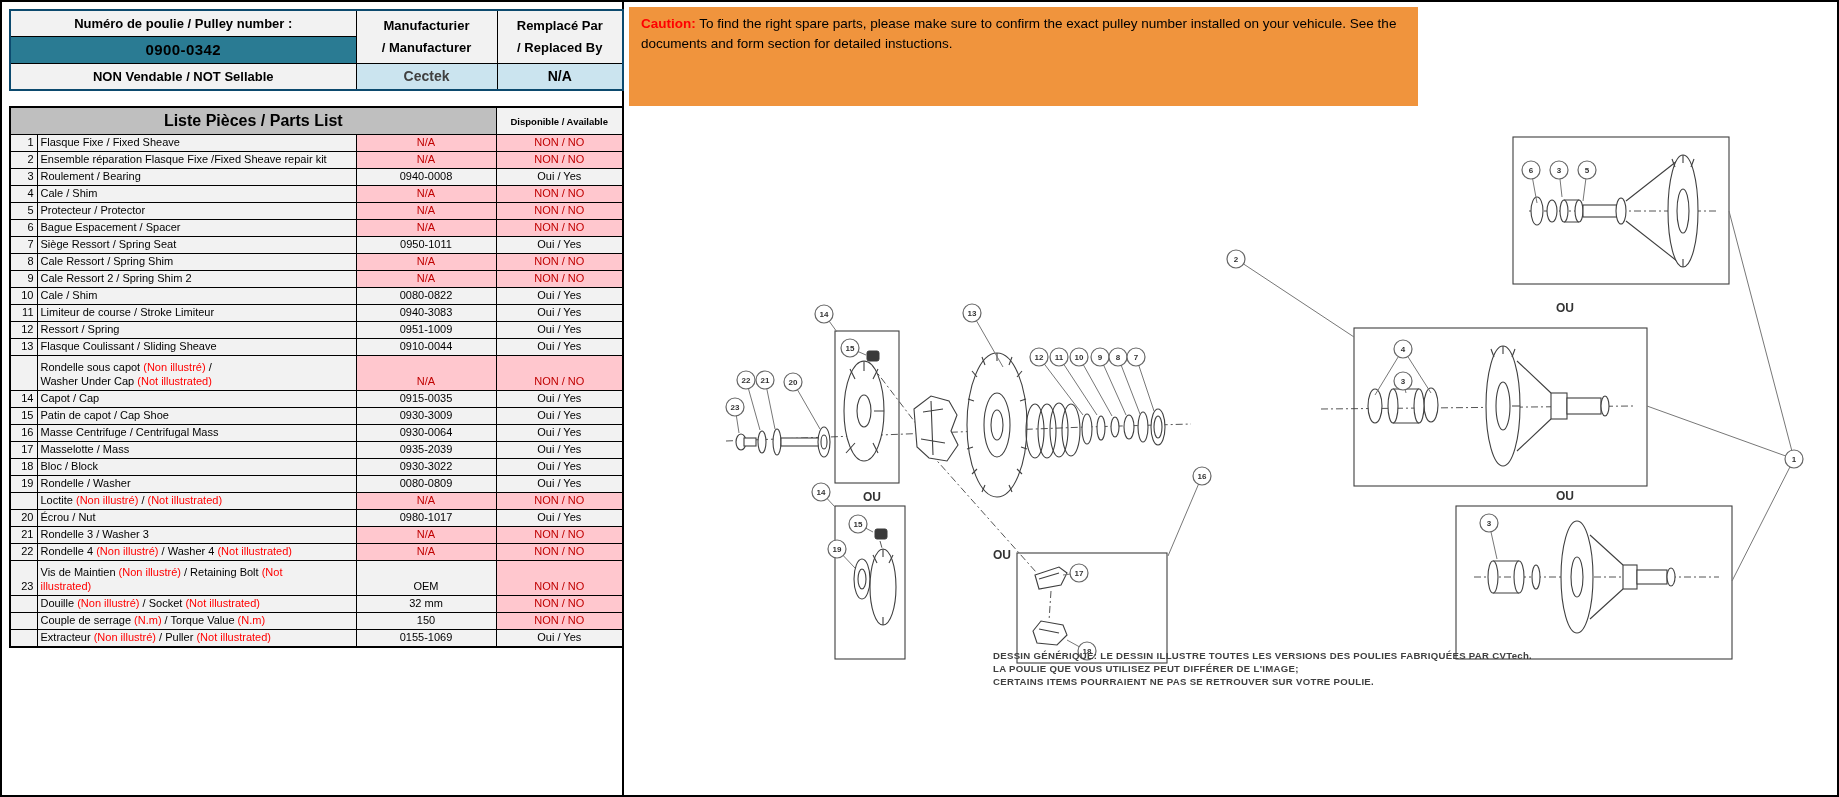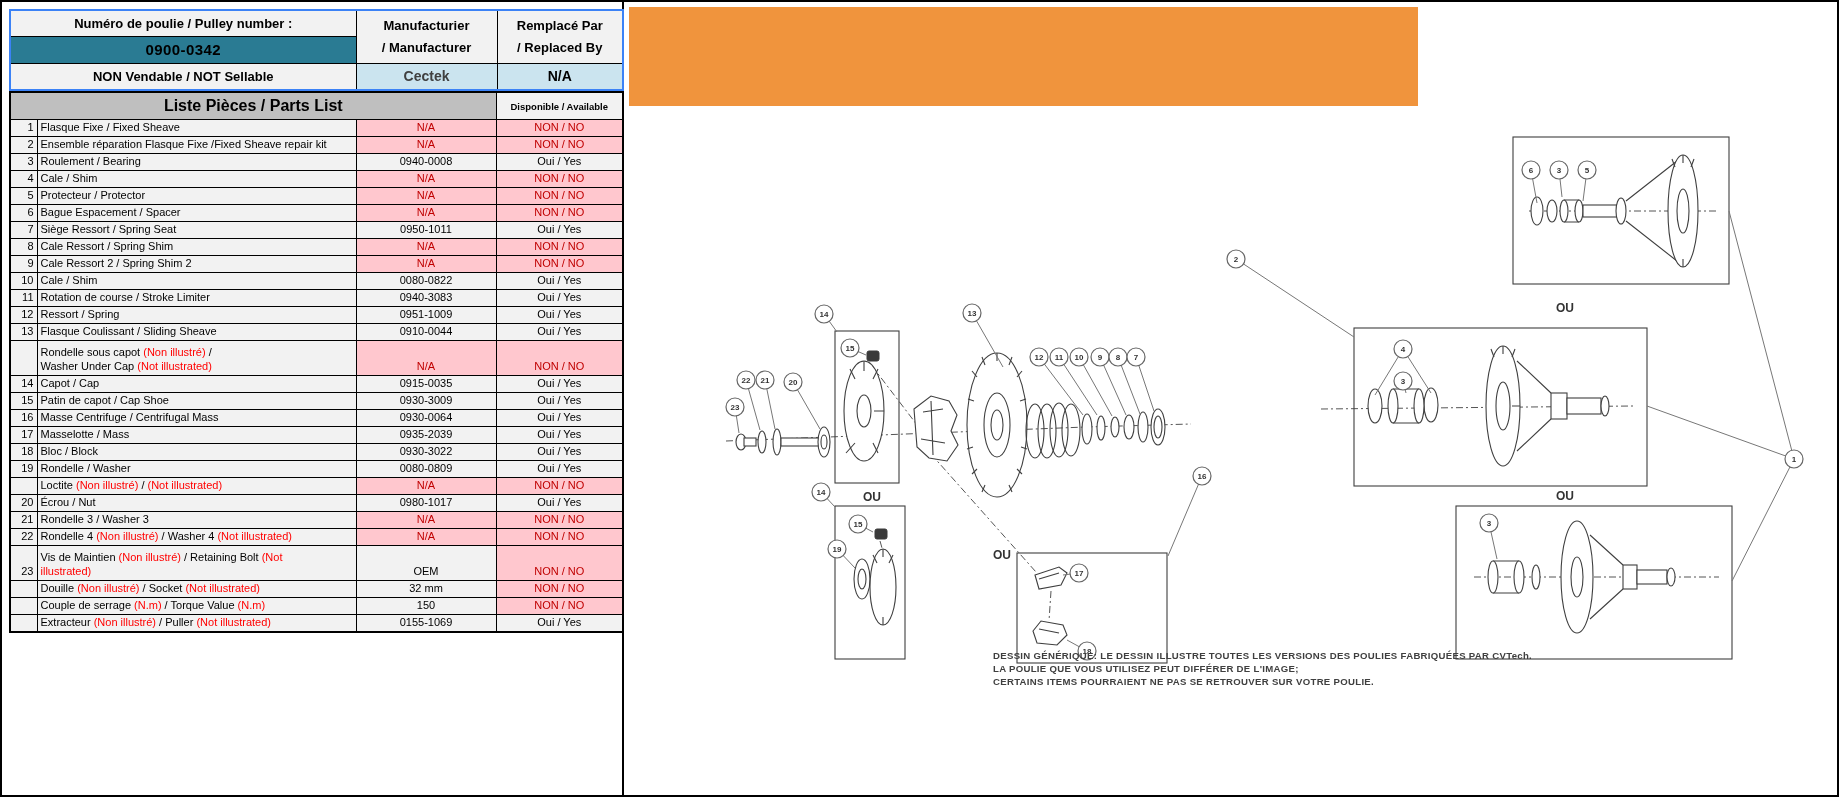--- a/index.html
+++ b/index.html
@@ -2,30 +2,30 @@
 <html style="--teal: #2A7B93; --light-blue: #CBE4EF; --orange: #F0943D; --pink: #FFC7CE; --red: #FF0000; --dark-red: #C00000; --header-gray: #BFBFBF; --row-gray: #F2F2F2;"><head>
 <meta charset="utf-8">
 <style>
   html,body{margin:0;padding:0;background:#fff;}
   .page{position:relative;width:1839px;height:797px;box-sizing:border-box;background:#fff;
         border:2px solid #000;font-family:"Liberation Sans",sans-serif;overflow:hidden;}
   .divider{position:absolute;left:620px;top:0;height:100%;width:2px;background:#000;}
 
   .left{position:absolute;left:7px;top:7px;width:613px;}
   table{border-collapse:collapse;table-layout:fixed;width:613px;}
-  .hdr{border:2px solid #3b82f6;}
+  .hdr{border:2px solid #0c4a6e;}
   .hdr td{border:1px solid #000;text-align:center;font-weight:bold;font-size:13px;
           background:var(--row-gray,#F2F2F2);overflow:hidden;}
   .hdr tr{height:26px;}
   .hdr .teal{background:var(--teal,#2A7B93);color:#000000;font-size:15px;letter-spacing:.4px;}
   .hdr .lblue{background:var(--light-blue,#CBE4EF);font-size:14px;}
   .hdr .mfg{color:#404040;}
   .hdr .two{line-height:22px;}
 
-  .parts{border:2px solid #000;}
+  .parts{border:2px solid #000;margin-top:15px;}
   .parts th,.parts td{border:1px solid #000;overflow:hidden;}
   .parts .title{background:var(--header-gray,#BFBFBF);font-size:16px;font-weight:bold;height:24px;text-align:center;}
   .parts .avh{background:var(--row-gray,#F2F2F2);font-size:9.5px;font-weight:bold;text-align:center;}
   .parts tbody td{background:var(--row-gray,#F2F2F2);font-size:11px;vertical-align:bottom;
                   padding:0 3px 2px 3px;line-height:14px;}
   .parts tbody tr{height:17px;}
   .parts tbody tr.dbl{height:35px;}
   .cnum{text-align:right;padding-right:3px;}
   .cdesc{padding-left:5px;white-space:nowrap;}
   .cpart,.cavail{text-align:center;}
@@ -155,21 +155,21 @@
             <td class="cavail na">NON / NO</td>
           </tr>
           <tr>
             <td class="cnum">10</td>
             <td class="cdesc"><span>Cale / Shim</span></td>
             <td class="cpart">0080-0822</td>
             <td class="cavail">Oui / Yes</td>
           </tr>
           <tr>
             <td class="cnum">11</td>
-            <td class="cdesc"><span>Rotation de course / Stroke Limiter</span></td>
+            <td class="cdesc"><span>Limiteur de course / Stroke Limiteur</span></td>
             <td class="cpart">0940-3083</td>
             <td class="cavail">Oui / Yes</td>
           </tr>
           <tr>
             <td class="cnum">12</td>
             <td class="cdesc"><span>Ressort / Spring</span></td>
             <td class="cpart">0951-1009</td>
             <td class="cavail">Oui / Yes</td>
           </tr>
           <tr>
@@ -266,20 +266,21 @@
             <td class="cnum"></td>
             <td class="cdesc"><span>Extracteur </span><span class="rd">(Non illustré)</span><span> / Puller </span><span class="rd">(Not illustrated)</span></td>
             <td class="cpart">0155-1069</td>
             <td class="cavail">Oui / Yes</td>
           </tr>
         </tbody>
     </table>
   </div>
 
   <div class="attention">
+    <p><span class="ah">Caution:</span><span> To find the right spare parts, please make sure to confirm the exact pulley number installed on your vehicule. See the documents and form section for detailed instuctions.</span></p>
   </div>
 
   <div class="diagram">
     <svg id="dg" viewBox="0 0 1208 688" width="1208" height="688">
 
       <g>
 
         <path class="dash" d="M95,332 L455,318 L560,315"></path>
         <path class="dash" d="M690,300 L1002,297"></path>
         <path class="dash" d="M898,102 L1086,102"></path>

